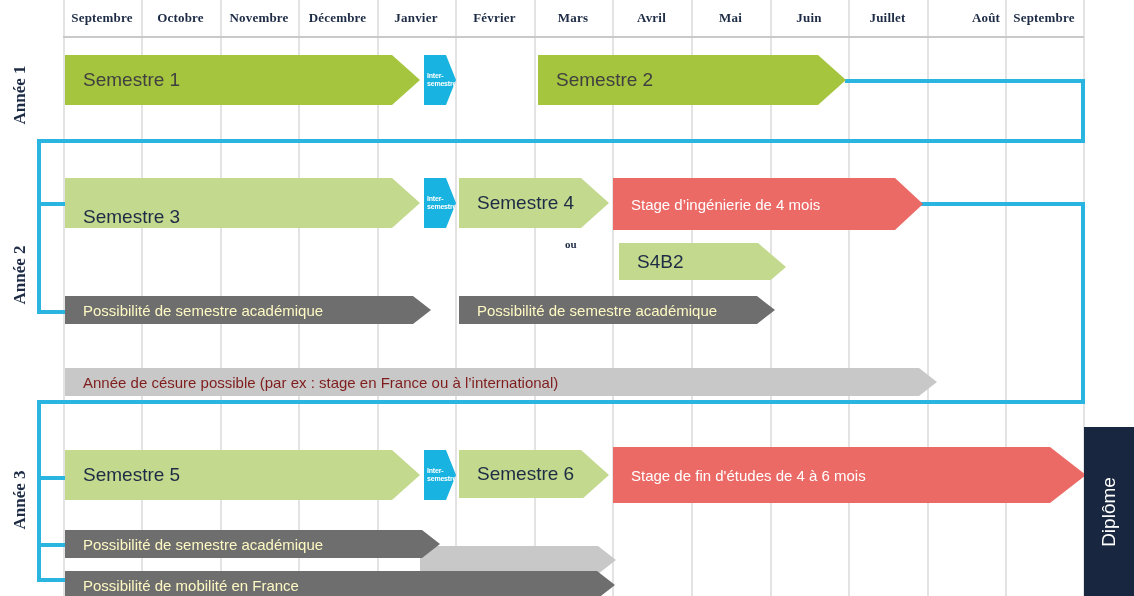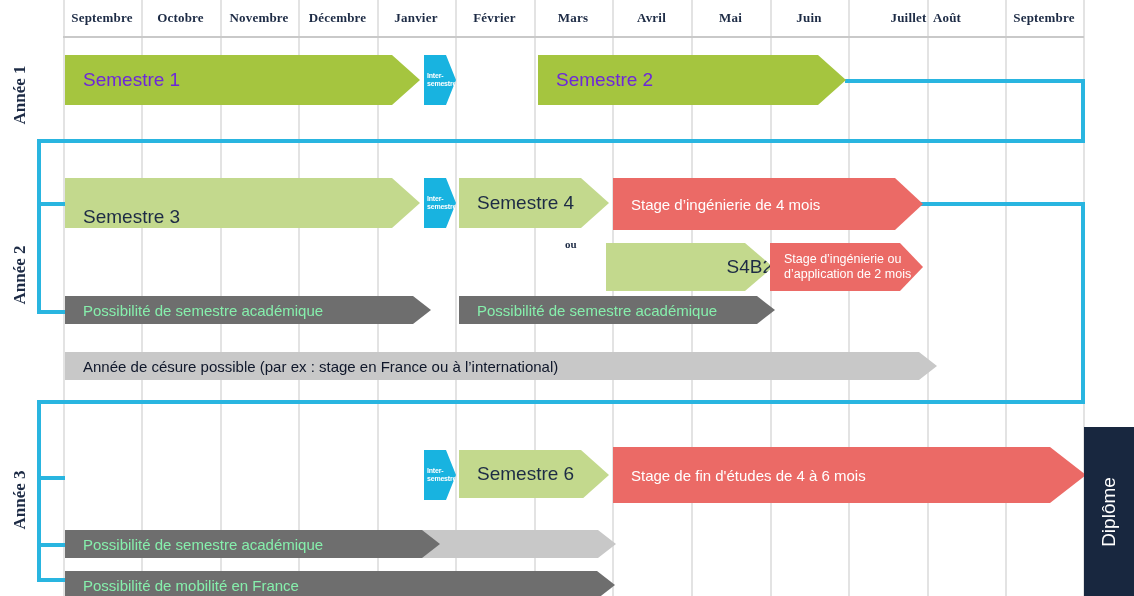--- a/index.html
+++ b/index.html
@@ -41,26 +41,26 @@
   
   .bar{
     position:absolute;
     display:flex;align-items:center;
     box-sizing:border-box;
     font-size:15px;
     white-space:pre-line;
   }
   .bar .lbl{position:relative;z-index:2;}
 
-  .green-dark{background:#a5c53f;color:#6d28d9;}
+  .green-dark{background:#a5c53f;color:#404040;}
   .green-light{background:#c3d98d;color:#1d2b45;}
   .red{background:#eb6a66;color:#ffffff;}
   .cyan{background:#18b3e0;color:#ffffff;}
-  .grey-dark{background:#6e6e6e;color:#86efac;}
-  .grey-light{background:#c8c8c8;color:#0f172a;}
+  .grey-dark{background:#6e6e6e;color:#fef9c3;}
+  .grey-light{background:#c8c8c8;color:#7f1d1d;margin-top:16px;}
   .navy{background:#18273f;color:#ffffff;}
 
   .pad-l{padding-left:18px;}
 
   .tiny{font-size:7px;line-height:8px;font-weight:bold;padding-left:3px;letter-spacing:-0.2px;}
   .small{font-size:9px;line-height:11px;padding-left:8px;}
   .med{font-size:12.5px;line-height:15px;padding-left:14px;}
   .big{font-size:19px;}
   .mid{font-size:15px;}
 
@@ -106,22 +106,22 @@
     <div class="month-head" style="left:63px;width:78px">Septembre</div>
     <div class="month-head" style="left:141px;width:79px">Octobre</div>
     <div class="month-head" style="left:220px;width:78px">Novembre</div>
     <div class="month-head" style="left:298px;width:79px">Décembre</div>
     <div class="month-head" style="left:377px;width:78px">Janvier</div>
     <div class="month-head" style="left:455px;width:79px">Février</div>
     <div class="month-head" style="left:534px;width:78px">Mars</div>
     <div class="month-head" style="left:612px;width:79px">Avril</div>
     <div class="month-head" style="left:691px;width:79px">Mai</div>
     <div class="month-head" style="left:770px;width:78px">Juin</div>
-    <div class="month-head" style="left:869px;width:79px">Juillet</div>
-    <div class="month-head" style="left:908px;width:78px">Août</div>
+    <div class="month-head" style="left:848px;width:79px">Juillet</div>
+    <div class="month-head" style="left:947px;width:78px">Août</div>
     <div class="month-head" style="left:1005px;width:78px">Septembre</div>
   </div>
 
   <div class="year-label" style="top:40px;height:110px">
     <span>Année 1</span>
   </div>
   <div class="year-label" style="top:150px;height:250px">
     <span>Année 2</span>
   </div>
   <div class="year-label" style="top:405px;height:190px">
@@ -177,41 +177,40 @@
   <div class="bar green-light big pad-l" style="left:459px;top:178px;width:150px;height:50px;clip-path:polygon(0 0, 122px 0, 150px 25px, 122px 50px, 0 50px);">
     <span class="lbl">Semestre 4</span>
   </div>
 
   <div class="bar red mid pad-l" style="left:613px;top:178px;width:310px;height:52px;clip-path:polygon(0 0, 282px 0, 310px 26px, 282px 52px, 0 52px);">
     <span class="lbl">Stage d’ingénierie de 4 mois</span>
   </div>
 
   <div class="ou" style="left:565px;top:238px">ou</div>
 
-  <div class="bar green-light big pad-l" style="left:606px;top:243px;width:167px;height:48px;clip-path:polygon(0 0, 139px 0, 167px 24px, 139px 48px, 0 48px);justify-content:flex-end;">
+  <div class="bar green-light big pad-l" style="left:619px;top:243px;width:167px;height:37px;clip-path:polygon(0 0, 139px 0, 167px 24px, 139px 48px, 0 48px);">
     <span class="lbl">S4B2</span>
   </div>
 
-  <div class="bar red med" style="left:770px;top:243px;width:153px;height:48px;clip-path:polygon(0 0, 130px 0, 153px 24px, 130px 48px, 0 48px);">
-    <span class="lbl">Stage d’ingénierie ou
-d’application de 2 mois</span>
-  </div>
 
   <div class="bar grey-dark mid pad-l" style="left:65px;top:296px;width:366px;height:28px;clip-path:polygon(0 0, 348px 0, 366px 14px, 348px 28px, 0 28px);">
     <span class="lbl">Possibilité de semestre académique</span>
   </div>
 
   <div class="bar grey-dark mid pad-l" style="left:459px;top:296px;width:316px;height:28px;clip-path:polygon(0 0, 298px 0, 316px 14px, 298px 28px, 0 28px);">
     <span class="lbl">Possibilité de semestre académique</span>
   </div>
 
   <div class="bar grey-light mid pad-l" style="left:65px;top:352px;width:872px;height:28px;clip-path:polygon(0 0, 854px 0, 872px 14px, 854px 28px, 0 28px);">
     <span class="lbl">Année de césure possible (par ex : stage en France ou à l’international)</span>
   </div>
 
+  <div class="bar green-light big pad-l" style="left:65px;top:450px;width:355px;height:50px;clip-path:polygon(0 0, 327px 0, 355px 25px, 327px 50px, 0 50px);">
+    <span class="lbl">Semestre 5</span>
+  </div>
 
   <div class="bar cyan tiny" style="left:424px;top:450px;width:32px;height:50px;clip-path:polygon(0 0, 22px 0, 32px 25px, 22px 50px, 0 50px);">
     <span class="lbl">Inter-
 semestre</span>
   </div>
 
   <div class="bar green-light big pad-l" style="left:459px;top:450px;width:150px;height:48px;clip-path:polygon(0 0, 122px 0, 150px 25px, 122px 50px, 0 50px);">
     <span class="lbl">Semestre 6</span>
   </div>
 

